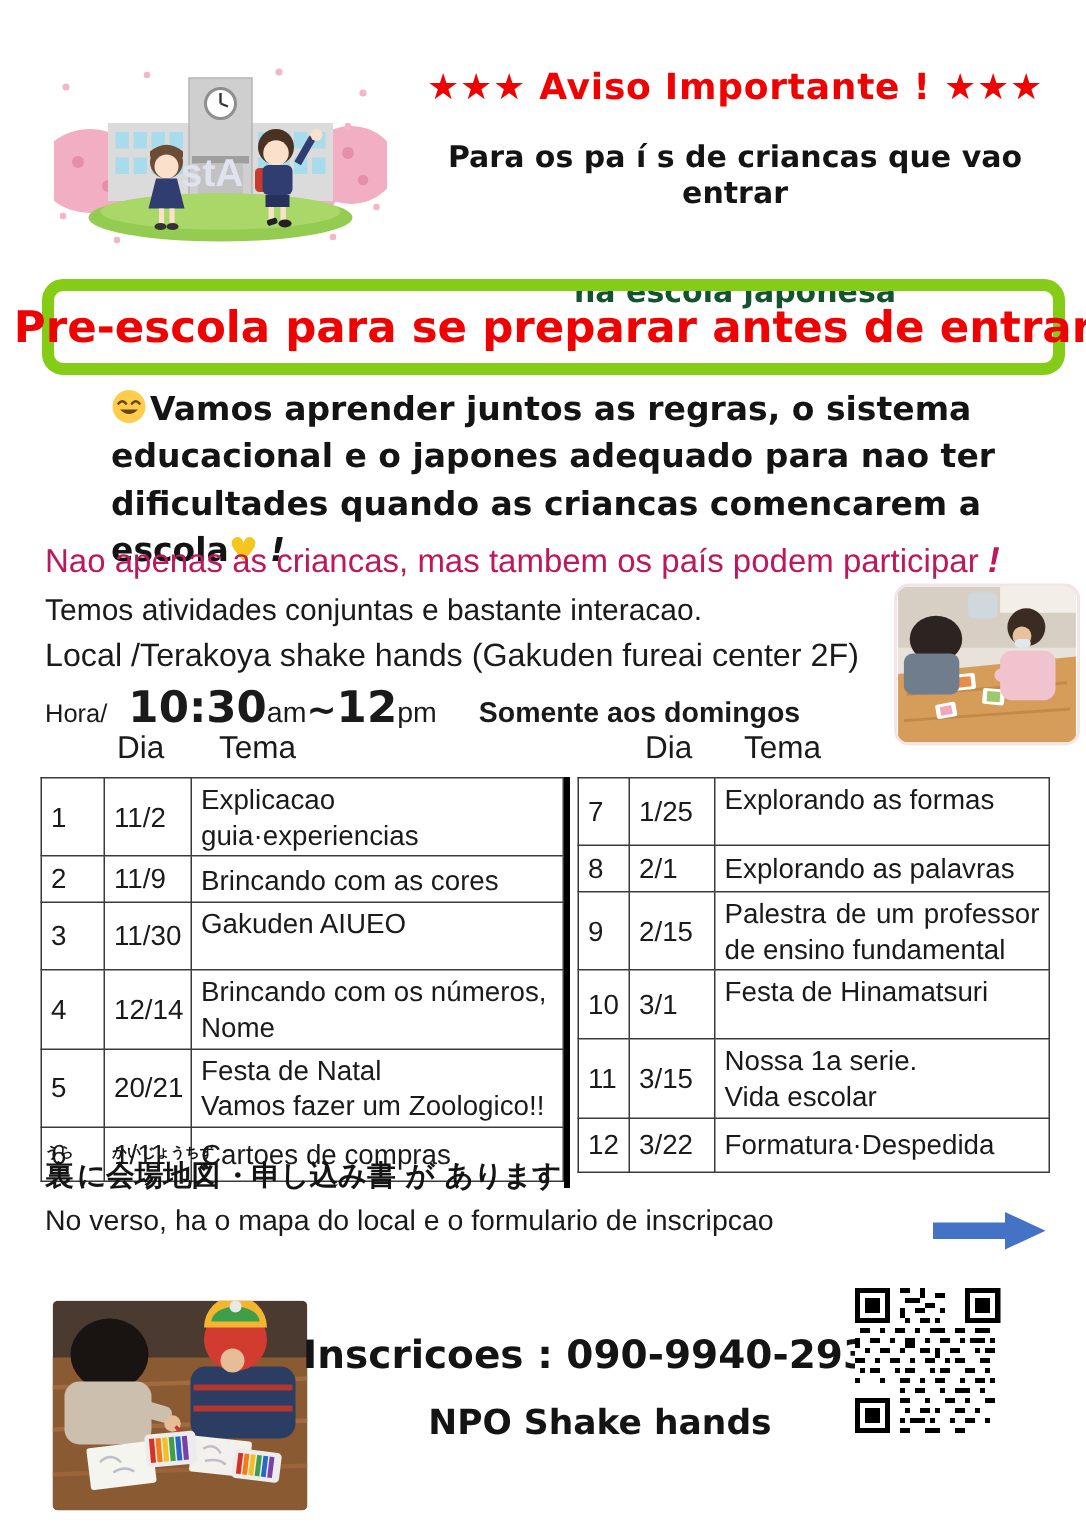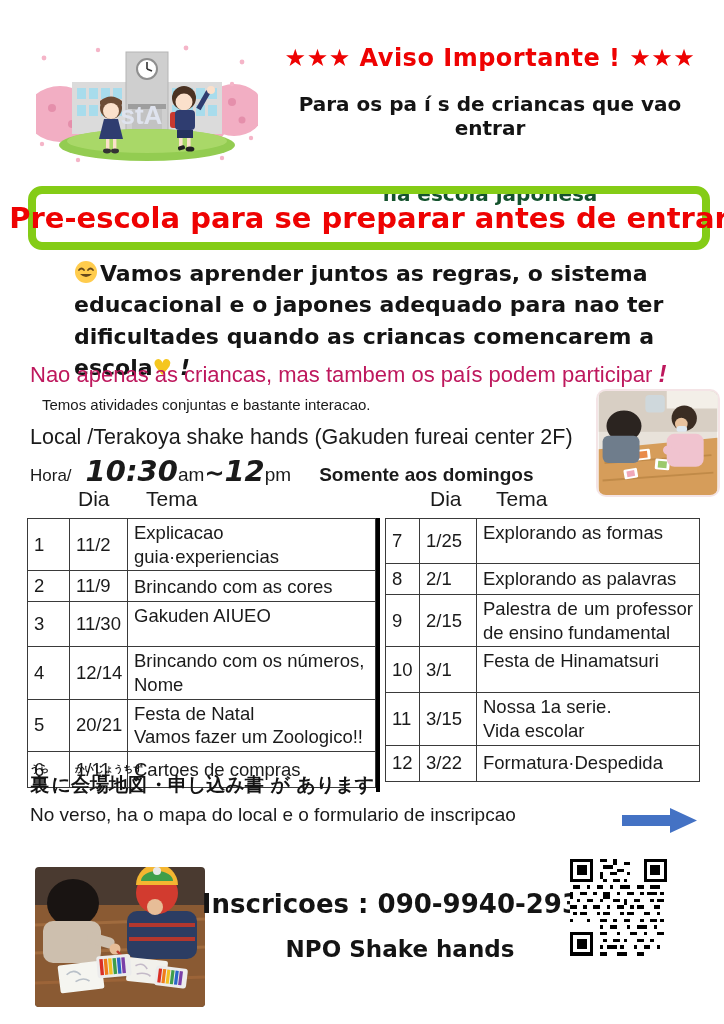--- a/index.html
+++ b/index.html
@@ -22,26 +22,26 @@
 
   
   .intro{left:30px;top:258px;width:672px;font-family:"DejaVu Sans",sans-serif;
     font-weight:bold;font-size:22px;line-height:1.43;color:#141414;margin-left:44px;}
   .emoji-smile{display:inline-block;width:24px;height:24px;vertical-align:-3px;margin-right:2px;}
   .emoji-heart{color:#f5c61e;font-size:22px;font-family:"DejaVu Sans",sans-serif;}
   .intro-bang{font-style:italic;}
 
   .participate{left:30px;top:360px;width:680px;font-size:22px;color:#be185d;}
   .bang{font-weight:bold;font-style:italic;font-size:24px;}
-  .atividades{left:30px;top:396px;width:560px;font-size:15px;color:#1a1a1a;margin-left:12px;}
+  .atividades{left:30px;top:396px;width:560px;font-size:20px;color:#1a1a1a;}
 
   .local-line{left:30px;top:425px;width:580px;font-size:21.5px;color:#1a1a1a;white-space:nowrap;}
   .hora-line{left:30px;top:453px;display:flex;align-items:baseline;white-space:nowrap;color:#1a1a1a;}
   .hora-pre{font-size:17px;margin-right:14px;margin-top:13px;}
-  .hora-big{font-family:"DejaVu Sans",sans-serif;font-weight:bold;font-size:29px;font-style:italic;}
+  .hora-big{font-family:"DejaVu Sans",sans-serif;font-weight:bold;font-size:29px;}
   .hora-sm{font-size:19px;}
   .hora-tilde{font-weight:bold;font-size:24px;}
   .hora-note{font-weight:bold;font-size:19px;margin-left:28px;}
 
   
   .photo-top{left:596px;top:389px;width:124px;height:108px;border-radius:10px;overflow:hidden;
     border:2px solid #f4e4e6;box-sizing:border-box;}
   .photo-bottom{left:35px;top:867px;width:170px;height:140px;border-radius:4px;overflow:hidden;}
 
   

